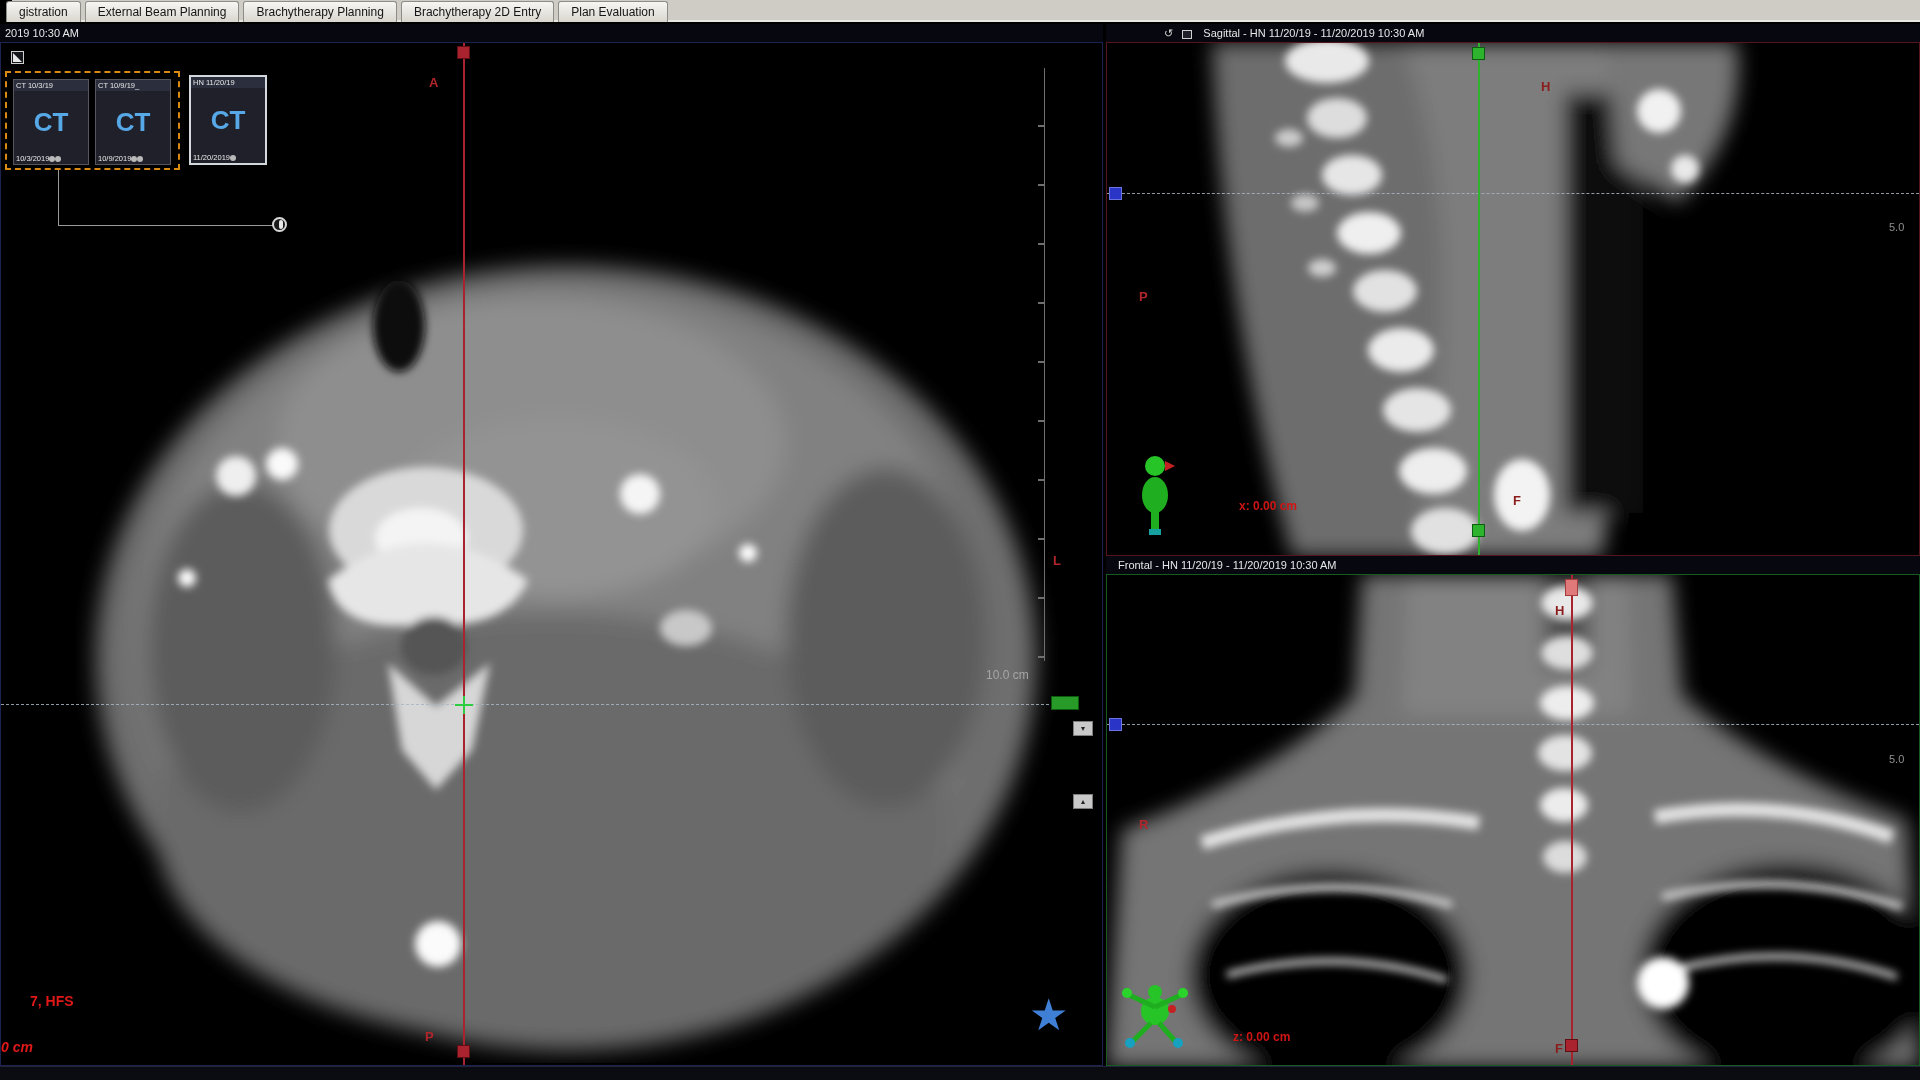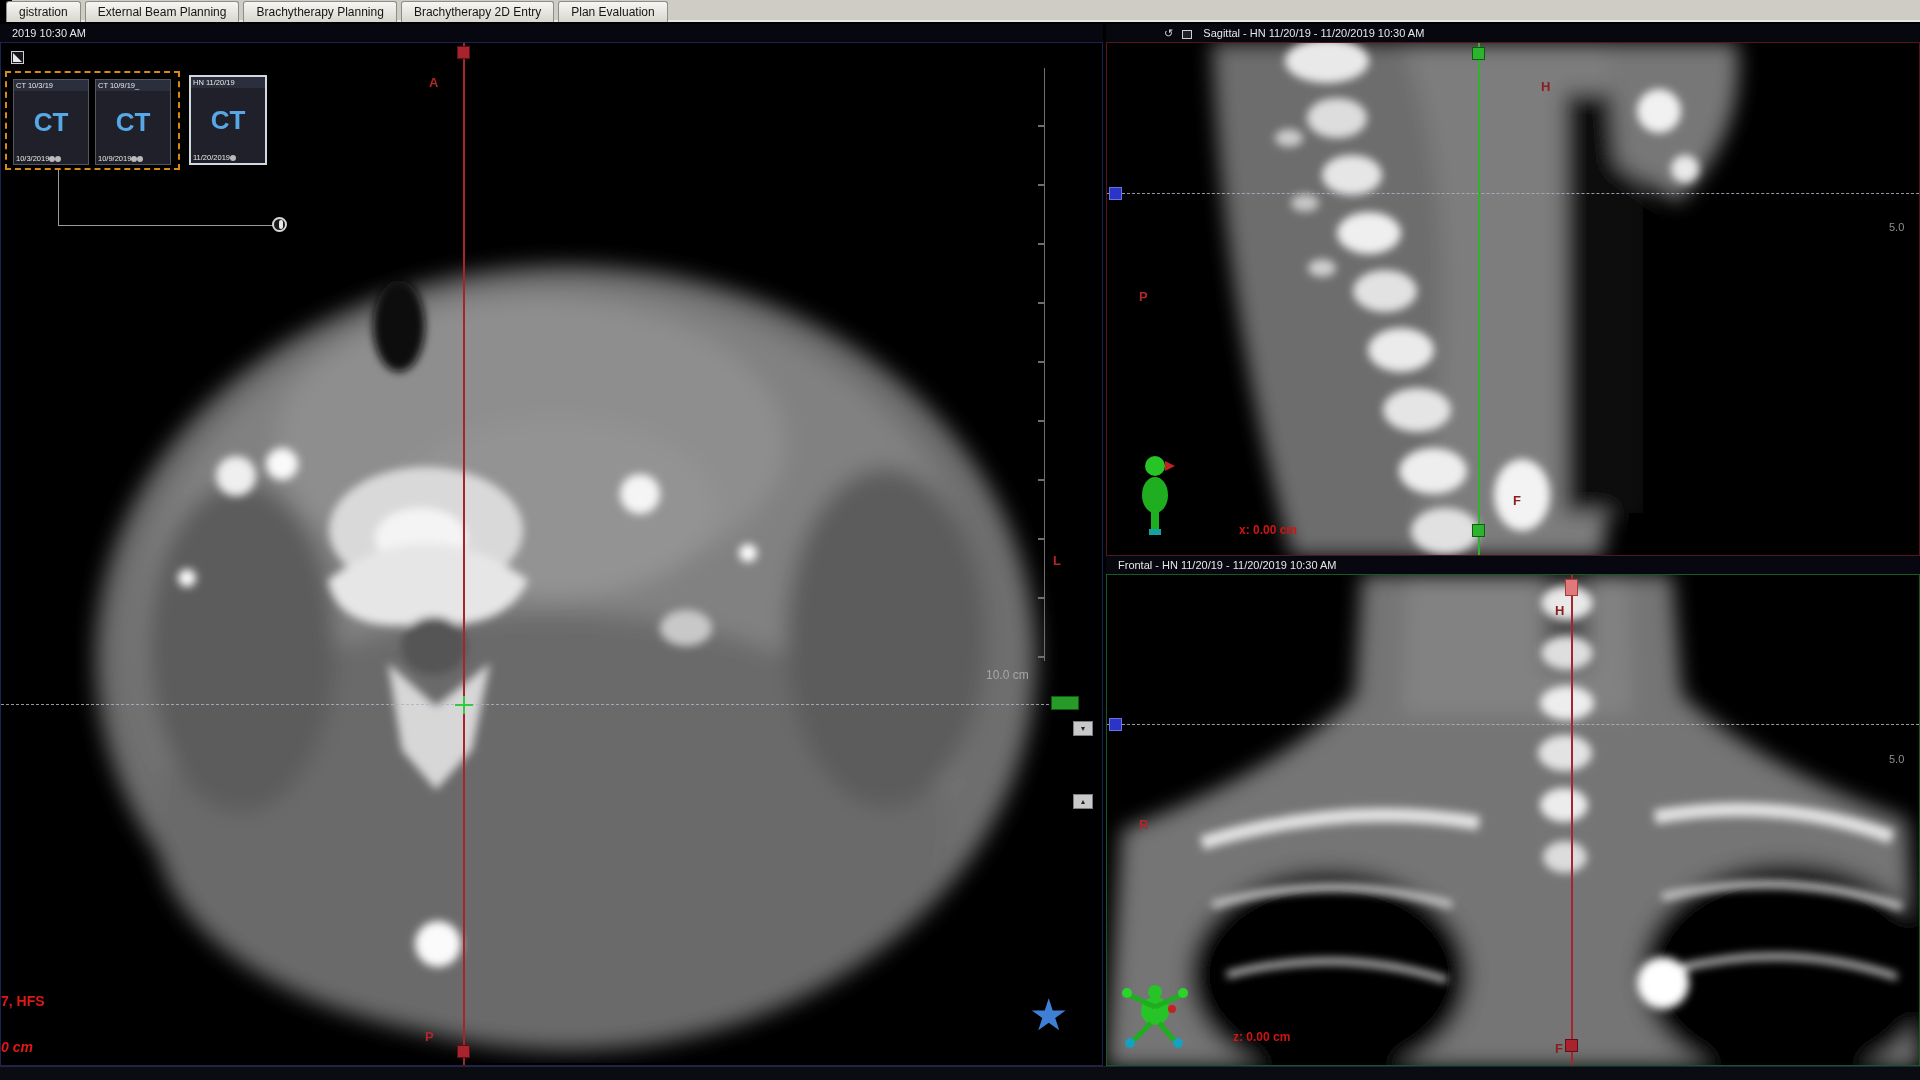--- a/index.html
+++ b/index.html
@@ -88,21 +88,21 @@
     <div class="tab">gistration</div>
     <div class="tab">External Beam Planning</div>
     <div class="tab">Brachytherapy Planning</div>
     <div class="tab">Brachytherapy 2D Entry</div>
     <div class="tab">Plan Evaluation</div>
   </div>
 </div>
 
 <div id="axial-panel" class="panel">
   <div class="vp-header">
-    <span style="padding-left:12px">2019 10:30 AM</span>
+    <span style="padding-left:5px">2019 10:30 AM</span>
   </div>
   <div id="axial-canvas" class="vp-canvas">
 
     <svg class="abs" style="left:75px; top:165px;" width="985" height="855" viewBox="0 0 985 855">
       <defs>
         <filter id="bA" x="-20%" y="-20%" width="140%" height="140%">
             <feGaussianBlur stdDeviation="11"></feGaussianBlur>
           </filter>
         <filter id="bB" x="-40%" y="-40%" width="180%" height="180%">
             <feGaussianBlur stdDeviation="4"></feGaussianBlur>
@@ -182,21 +182,21 @@
     <div class="mini-btn" style="top:751px;">▴</div>
 
     <div id="ruler-ticks" class="abs"></div>
     <div id="ruler-line" class="abs"></div>
     <div class="scale-gray" style="left:985px; top:625px; font-size:12px; color:#a6a6a6;">10.0 cm</div>
 
     <div class="orient" style="left:428px; top:32px;">A</div>
     <div class="orient" style="left:424px; top:986px;">P</div>
     <div class="orient" style="left:1052px; top:510px;">L</div>
 
-    <div class="status-red" style="top:950px;">7, HFS</div>
+    <div class="status-red" style="top:950px;padding-left:29px;">7, HFS</div>
     <div class="status-red" style="top:996px;font-style:italic;">0 cm</div>
 
     <div id="star" class="abs">★</div>
   </div>
 </div>
 
 <div id="sag-panel" class="panel">
   <div class="vp-header">
     <span class="hdr-icon" style="margin-left:58px">↺</span>
     <span class="float-ic" style="display:inline-block"></span>
@@ -249,21 +249,21 @@
     <div class="orient dk" style="left:406px; top:450px;">F</div>
 
     <svg class="abs" style="left:30px; top:410px;" width="40" height="90" viewBox="0 0 40 90">
       <circle cx="18" cy="13" r="10" fill="#27c427"></circle>
       <ellipse cx="18" cy="42" rx="13" ry="18" fill="#1fae1f"></ellipse>
       <rect x="14" y="58" width="8" height="18" fill="#1fae1f"></rect>
       <path d="M28 8 L38 13 L28 18 Z" fill="#c42222"></path>
       <rect x="12" y="76" width="12" height="6" fill="#17a0a0"></rect>
     </svg>
 
-    <div class="coord-red" style="left:132px; top:480px;text-align:center;">x: 0.00 cm</div>
+    <div class="coord-red" style="left:132px; top:456px;text-align:center;">x: 0.00 cm</div>
     <div class="scale-gray" style="left:782px; top:178px;">5.0</div>
   </div>
 </div>
 
 <div id="fro-panel" class="panel">
   <div class="vp-header">
     <span style="padding-left:12px">Frontal - HN 11/20/19 - 11/20/2019 10:30 AM</span>
   </div>
   <div id="fro-canvas" class="vp-canvas">
 

